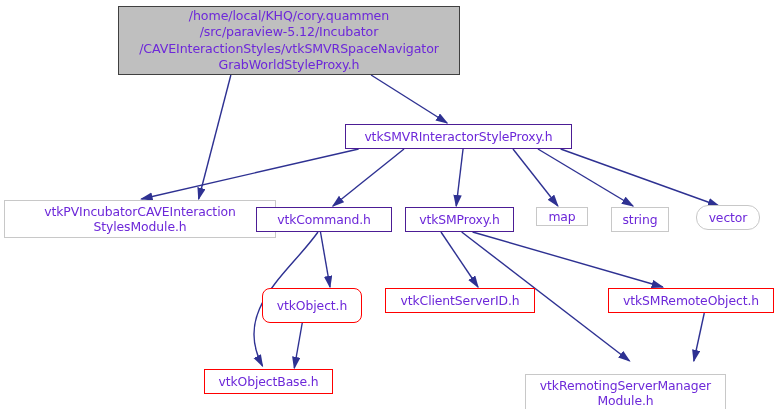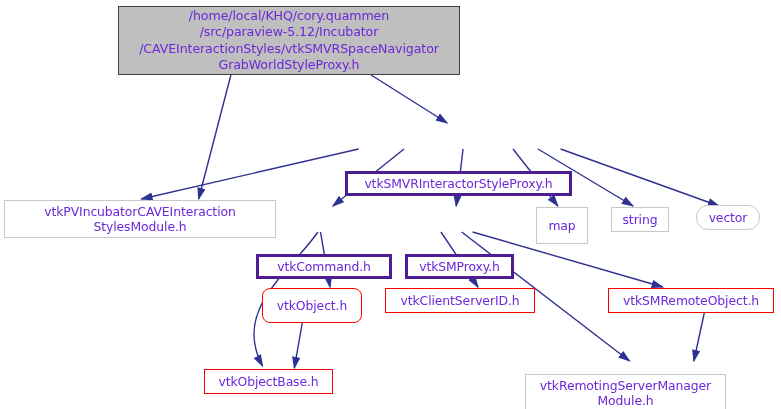--- a/index.html
+++ b/index.html
@@ -38,22 +38,21 @@
     white-space: pre-line;
     z-index: 2;
   }
   .node.root {
     background: #bfbfbf;
     border: 1px solid #404040;
     font-size: 12.6px;
     line-height: 16.3px;
   }
   .node.bold {
-    border: 3px solid #4c1d95;
-    margin-top: 47px;
+    border: 1px solid #4c1d95;
   }
   .node.red {
     border: 1px solid #ff0000;
   }
   .node.light {
     border: 1px solid #c8c8c8;
   }
 </style>
 </head>
 <body>
@@ -88,21 +87,21 @@
   <div id="nodes-layer">
       <div class="node root" style="left: 118px; top: 6px; width: 342px; height: 69px;">/home/local/KHQ/cory.quammen
 /src/paraview-5.12/Incubator
 /CAVEInteractionStyles/vtkSMVRSpaceNavigator
 GrabWorldStyleProxy.h</div>
       <div class="node bold" style="left: 345px; top: 124px; width: 227px; height: 25px;">vtkSMVRInteractorStyleProxy.h</div>
       <div class="node light" style="left: 4px; top: 200px; width: 272px; height: 38px;">vtkPVIncubatorCAVEInteraction
 StylesModule.h</div>
       <div class="node bold" style="left: 256px; top: 207px; width: 136px; height: 25px;">vtkCommand.h</div>
       <div class="node bold" style="left: 405px; top: 207px; width: 109px; height: 25px;">vtkSMProxy.h</div>
-      <div class="node light" style="left: 536px; top: 207px; width: 52px; height: 37px;">map</div>
+      <div class="node light" style="left: 536px; top: 207px; width: 52px; height: 19px;">map</div>
       <div class="node light" style="left: 611px; top: 207px; width: 58px; height: 25px;">string</div>
       <div class="node light" style="left: 696px; top: 205px; width: 64px; height: 25px; border-radius: 12px;">vector</div>
       <div class="node red" style="left: 262px; top: 288px; width: 100px; height: 35px; border-radius: 8px;">vtkObject.h</div>
       <div class="node red" style="left: 385px; top: 288px; width: 150px; height: 25px;">vtkClientServerID.h</div>
       <div class="node red" style="left: 608px; top: 288px; width: 166px; height: 25px;">vtkSMRemoteObject.h</div>
       <div class="node red" style="left: 204px; top: 369px; width: 129px; height: 25px;">vtkObjectBase.h</div>
       <div class="node light" style="left: 525px; top: 362px; width: 201px; height: 38px; margin-top: 12px;">vtkRemotingServerManager
 Module.h</div>
     </div>
 

